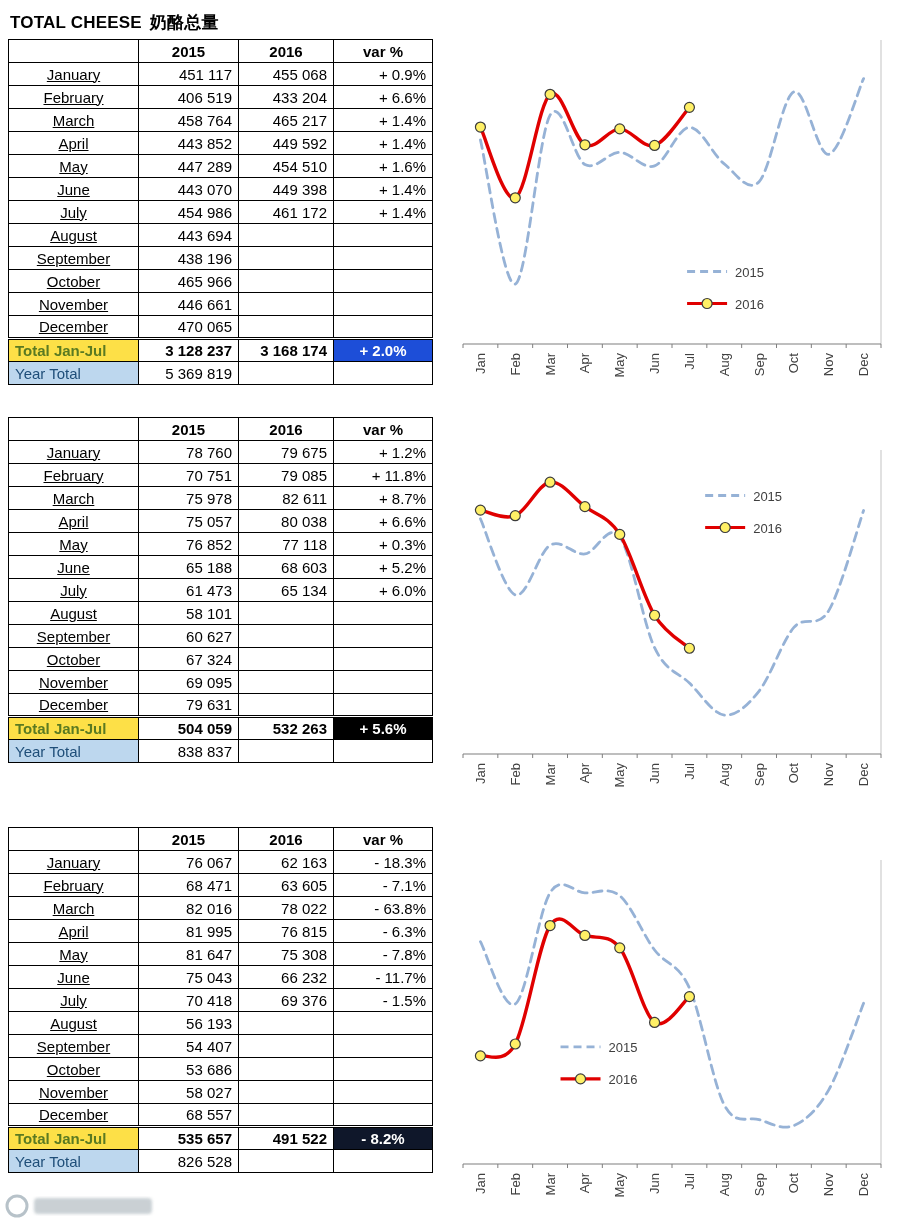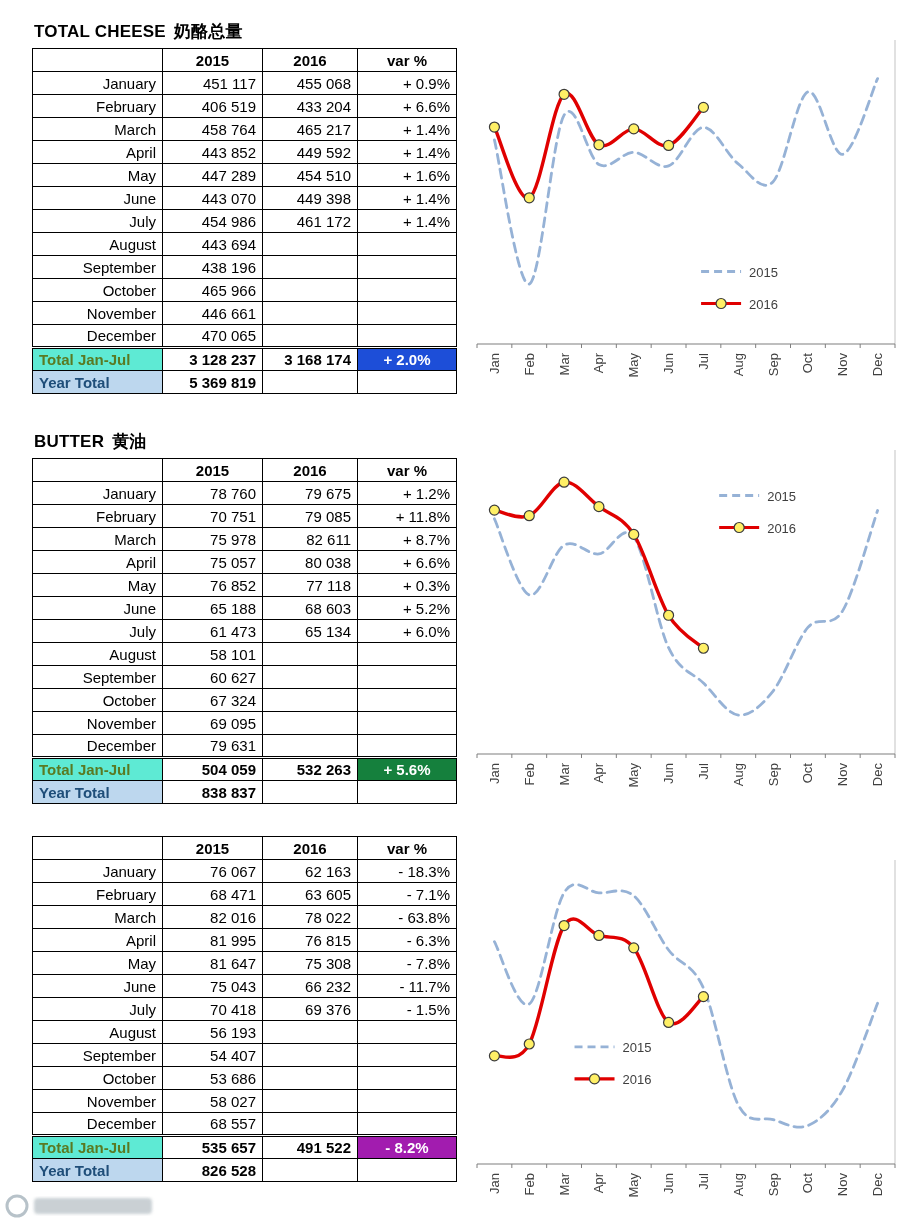--- a/index.html
+++ b/index.html
@@ -7,34 +7,34 @@
   body {
     width: 900px; height: 1223px;
     background: #ffffff;
     font-family: "Liberation Sans", "DejaVu Sans", sans-serif;
     color:#000;
     position: relative;
     overflow: hidden;
   }
   .section { display:flex; }
   .section + .section { margin-top: 12px; }
-  .left  { width: 438px; padding: 16px 0 0 8px; margin-left: 24px; }
+  .left  { width: 438px; padding: 7px 0 0 8px; }
   .right { width: 462px; display:flex; justify-content:center; align-items:flex-start; padding-top: 26px; }
   h2.sec-title { font-size: 17px; font-weight:700; margin: 4px 0 5px 2px; letter-spacing: .2px; }
   h2.sec-title .cn { margin-left: 8px; }
   table.data-table { border-collapse: collapse; width: 424px; font-size: 15px; table-layout: fixed; }
   .data-table th, .data-table td { border: 1px solid #000; height: 23px; padding: 0 6px; overflow:hidden; white-space:nowrap; }
   .data-table thead th { text-align:center; font-weight:700; }
-  td.rowlabel { text-align:right; }
+  td.rowlabel { text-align:center;text-decoration:underline; }
   td.num { text-align:right; }
   td.var { text-align:right; }
   tfoot tr.total-row td { border-top: 3px double #000; font-weight:700; }
-  tfoot td.total-label { background:#5eead4; color:#5a7a22; text-align:left; }
+  tfoot td.total-label { background:#fde047; color:#5a7a22; text-align:left; }
   tfoot td.var-badge { color:#ffffff; text-align:center; font-weight:700; }
-  tfoot tr.year-row td { font-weight:700; }
+  tfoot tr.year-row td { font-weight:400; }
   tfoot td.year-label { background:#BDD7EE; color:#1F4E79; text-align:left; }
   svg.chart { display:block; }
   .watermark { position:absolute; left:4px; bottom:2px; opacity:.55; pointer-events:none; }
 </style>
 </head>
 <body>
 
 <div class="section">
   <div class="left">
     <h2 class="sec-title">
@@ -187,23 +187,20 @@
         <text x="292.08000000000004" y="250.52" font-size="13" fill="#3f3f3f" font-family="Liberation Sans, DejaVu Sans, sans-serif">2015</text>
         <line x1="244.08" y1="277.52" x2="284.08000000000004" y2="277.52" stroke="#E00000" stroke-width="3.2"></line>
         <circle cx="264.08000000000004" cy="277.52" r="5" fill="#FFF066" stroke="#3b3b3b" stroke-width="1.2"></circle>
         <text x="292.08000000000004" y="282.52" font-size="13" fill="#3f3f3f" font-family="Liberation Sans, DejaVu Sans, sans-serif">2016</text>
       </svg>
   </div>
 </div>
 
 <div class="section">
   <div class="left">
-    <h2 class="sec-title">
-      <span>BUTTER</span><span class="cn">黄油</span>
-    </h2>
     <table class="data-table">
       <colgroup>
           <col style="width:130px">
           <col style="width:100px">
           <col style="width:95px">
           <col style="width:99px">
         </colgroup>
       <thead>
         <tr>
           <th></th>
@@ -284,21 +281,21 @@
             <td class="num">79 631</td>
             <td class="num"></td>
             <td class="var"></td>
           </tr>
         </tbody>
       <tfoot>
         <tr class="total-row">
           <td class="total-label">Total Jan-Jul</td>
           <td class="num">504 059</td>
           <td class="num">532 263</td>
-          <td class="var-badge" style="background: #15803d;">+ 5.6%</td>
+          <td class="var-badge" style="background: #000000;">+ 5.6%</td>
         </tr>
         <tr class="year-row">
           <td class="year-label">Year Total</td>
           <td class="num">838 837</td>
           <td></td>
           <td></td>
         </tr>
       </tfoot>
     </table>
   </div>
@@ -438,21 +435,21 @@
             <td class="num">68 557</td>
             <td class="num"></td>
             <td class="var"></td>
           </tr>
         </tbody>
       <tfoot>
         <tr class="total-row">
           <td class="total-label">Total Jan-Jul</td>
           <td class="num">535 657</td>
           <td class="num">491 522</td>
-          <td class="var-badge" style="background: #a21caf;">- 8.2%</td>
+          <td class="var-badge" style="background: #0f172a;">- 8.2%</td>
         </tr>
         <tr class="year-row">
           <td class="year-label">Year Total</td>
           <td class="num">826 528</td>
           <td></td>
           <td></td>
         </tr>
       </tfoot>
     </table>
   </div>

